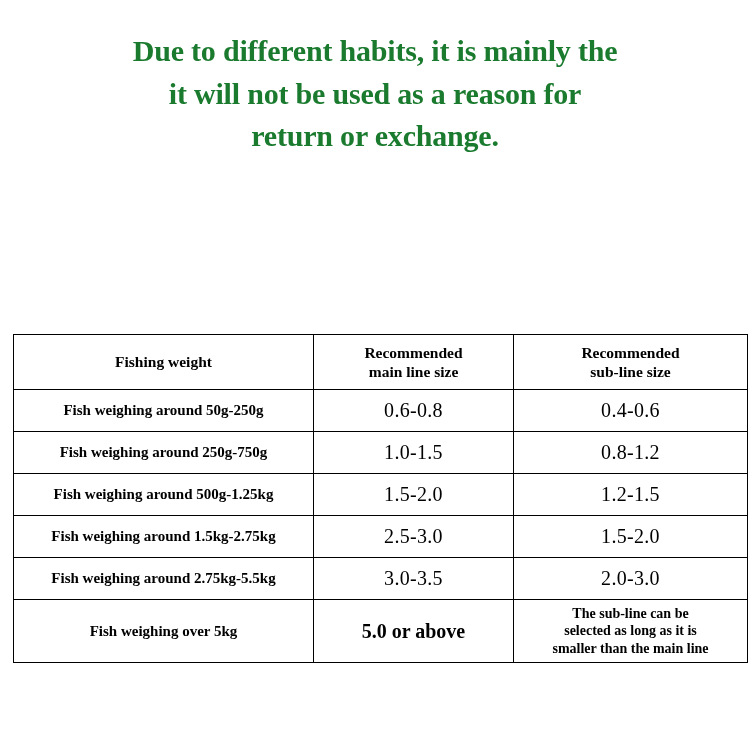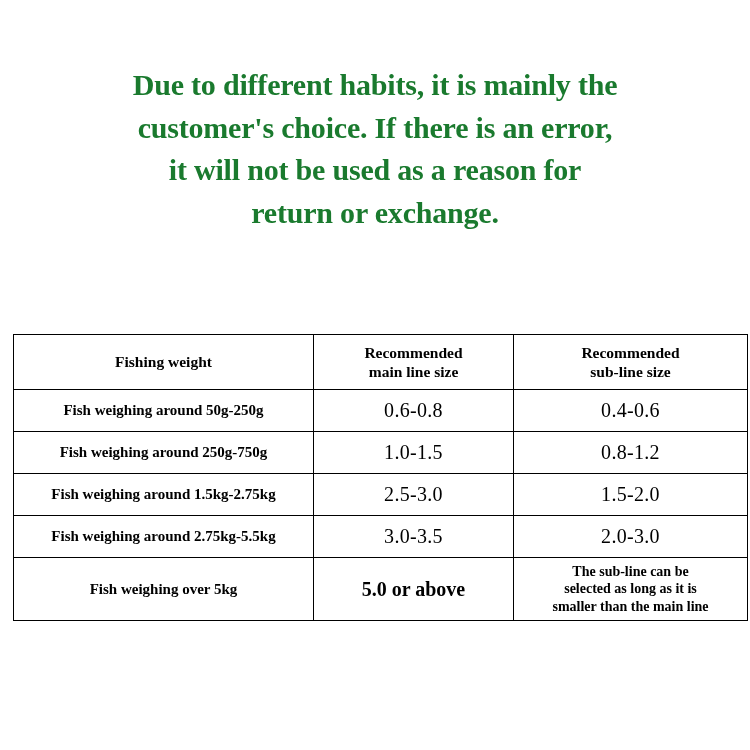--- a/index.html
+++ b/index.html
@@ -14,21 +14,21 @@
     overflow: hidden;
   }
   .page {
     position: relative;
     width: 750px;
     height: 750px;
     box-sizing: border-box;
   }
   .headline {
     margin: 0;
-    padding: 64px 40px 0 40px;
+    padding: 30px 40px 0 40px;
     text-align: center;
     color: #1a7a2e;
     font-family: "Liberation Serif", serif;
     font-weight: bold;
     font-size: 30px;
     line-height: 1.42;
     letter-spacing: -0.2px;
   }
   .headline .line {
     display: block;
@@ -96,21 +96,20 @@
     padding: 0 24px;
   }
 </style>
 </head>
 <body>
 
 <div class="page">
 
   <div class="headline">
     <span class="line">Due to different habits, it is mainly the</span>
-    <span class="line">customer's choice. If there is an error,</span>
     <span class="line">it will not be used as a reason for</span>
     <span class="line">return or exchange.</span>
   </div>
 
   <div class="table-wrap">
     <table class="sizing">
       <colgroup>
         <col class="c1">
         <col class="c2">
         <col class="c3">
@@ -132,20 +131,25 @@
           <td class="label">Fish weighing around 50g-250g</td>
           <td class="val">0.6-0.8</td>
           <td class="val">0.4-0.6</td>
         </tr>
         <tr class="body">
           <td class="label">Fish weighing around 250g-750g</td>
           <td class="val">1.0-1.5</td>
           <td class="val">0.8-1.2</td>
         </tr>
         <tr class="body">
+          <td class="label">Fish weighing around 500g-1.25kg</td>
+          <td class="val">1.5-2.0</td>
+          <td class="val">1.2-1.5</td>
+        </tr>
+        <tr class="body">
           <td class="label">Fish weighing around 1.5kg-2.75kg</td>
           <td class="val">2.5-3.0</td>
           <td class="val">1.5-2.0</td>
         </tr>
         <tr class="body">
           <td class="label">Fish weighing around 2.75kg-5.5kg</td>
           <td class="val">3.0-3.5</td>
           <td class="val">2.0-3.0</td>
         </tr>
 

